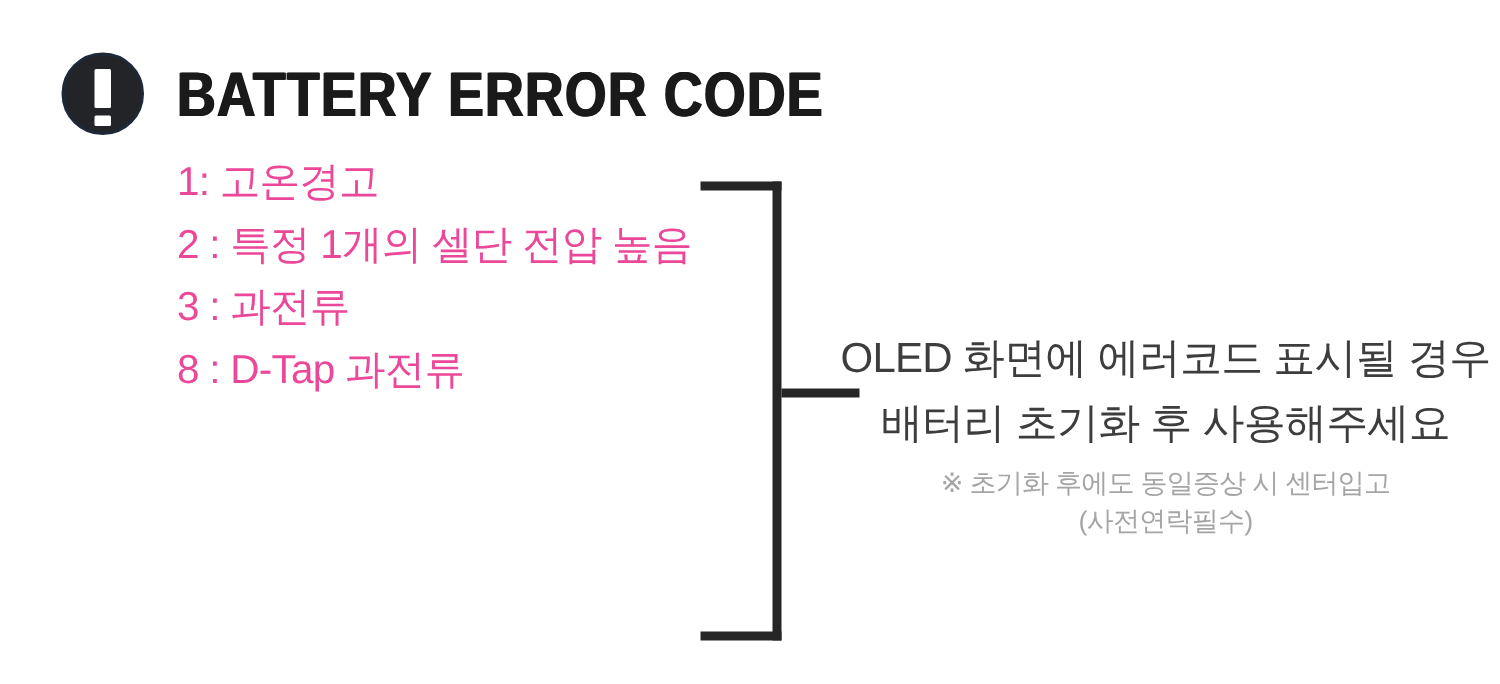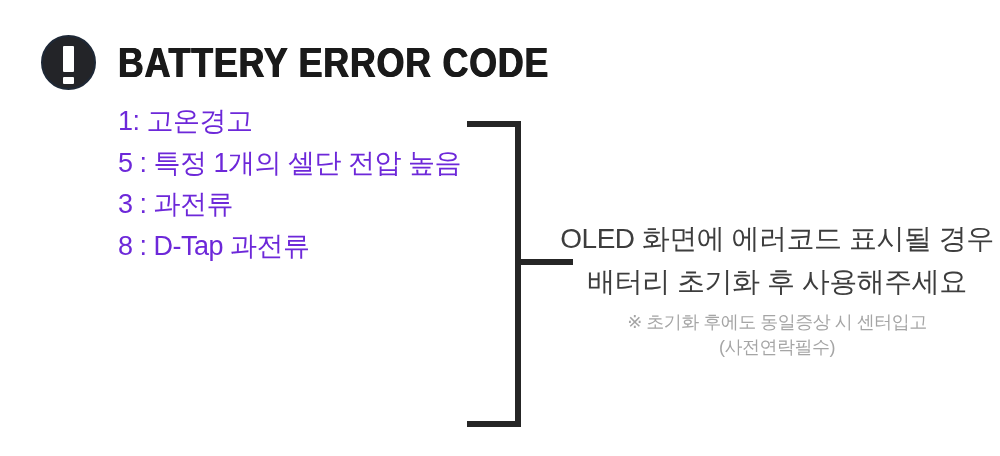--- a/index.html
+++ b/index.html
@@ -55,21 +55,21 @@
     text-shadow: 0.7px 0 0 #1a1a1a, -0.7px 0 0 #1a1a1a;
   }
 
   
   .error-list {
     position: absolute;
     left: 118px; top: 101px;
     font-size: 27px;
     line-height: 41.6px;
     letter-spacing: -0.5px;
-    color: #6d28d9;
+    color: #ec4899;
     white-space: nowrap;
   }
 
   
   .bracket-part { position: absolute; background: #262626; }
   .bracket-top      { left: 467px; top: 121px; width: 54px; height: 6px; }
   .bracket-vertical { left: 515px; top: 121px; width: 6px;  height: 306px; }
   .bracket-bottom   { left: 467px; top: 421px; width: 54px; height: 6px; }
   .bracket-middle   { left: 521px; top: 259px; width: 52px; height: 6px; }
 
@@ -103,21 +103,21 @@
 
   <div class="icon-circle">
     <div class="excl-bar"></div>
     <div class="excl-dot"></div>
   </div>
 
   <div class="page-title">BATTERY ERROR CODE</div>
 
   <div class="error-list">
     <div>1: 고온경고</div>
-    <div>5 : 특정 1개의 셀단 전압 높음</div>
+    <div>2 : 특정 1개의 셀단 전압 높음</div>
     <div>3 : 과전류</div>
     <div>8 : D-Tap 과전류</div>
   </div>
 
   <div class="bracket-part bracket-top"></div>
   <div class="bracket-part bracket-vertical"></div>
   <div class="bracket-part bracket-bottom"></div>
   <div class="bracket-part bracket-middle"></div>
 
   <div class="note-block">

